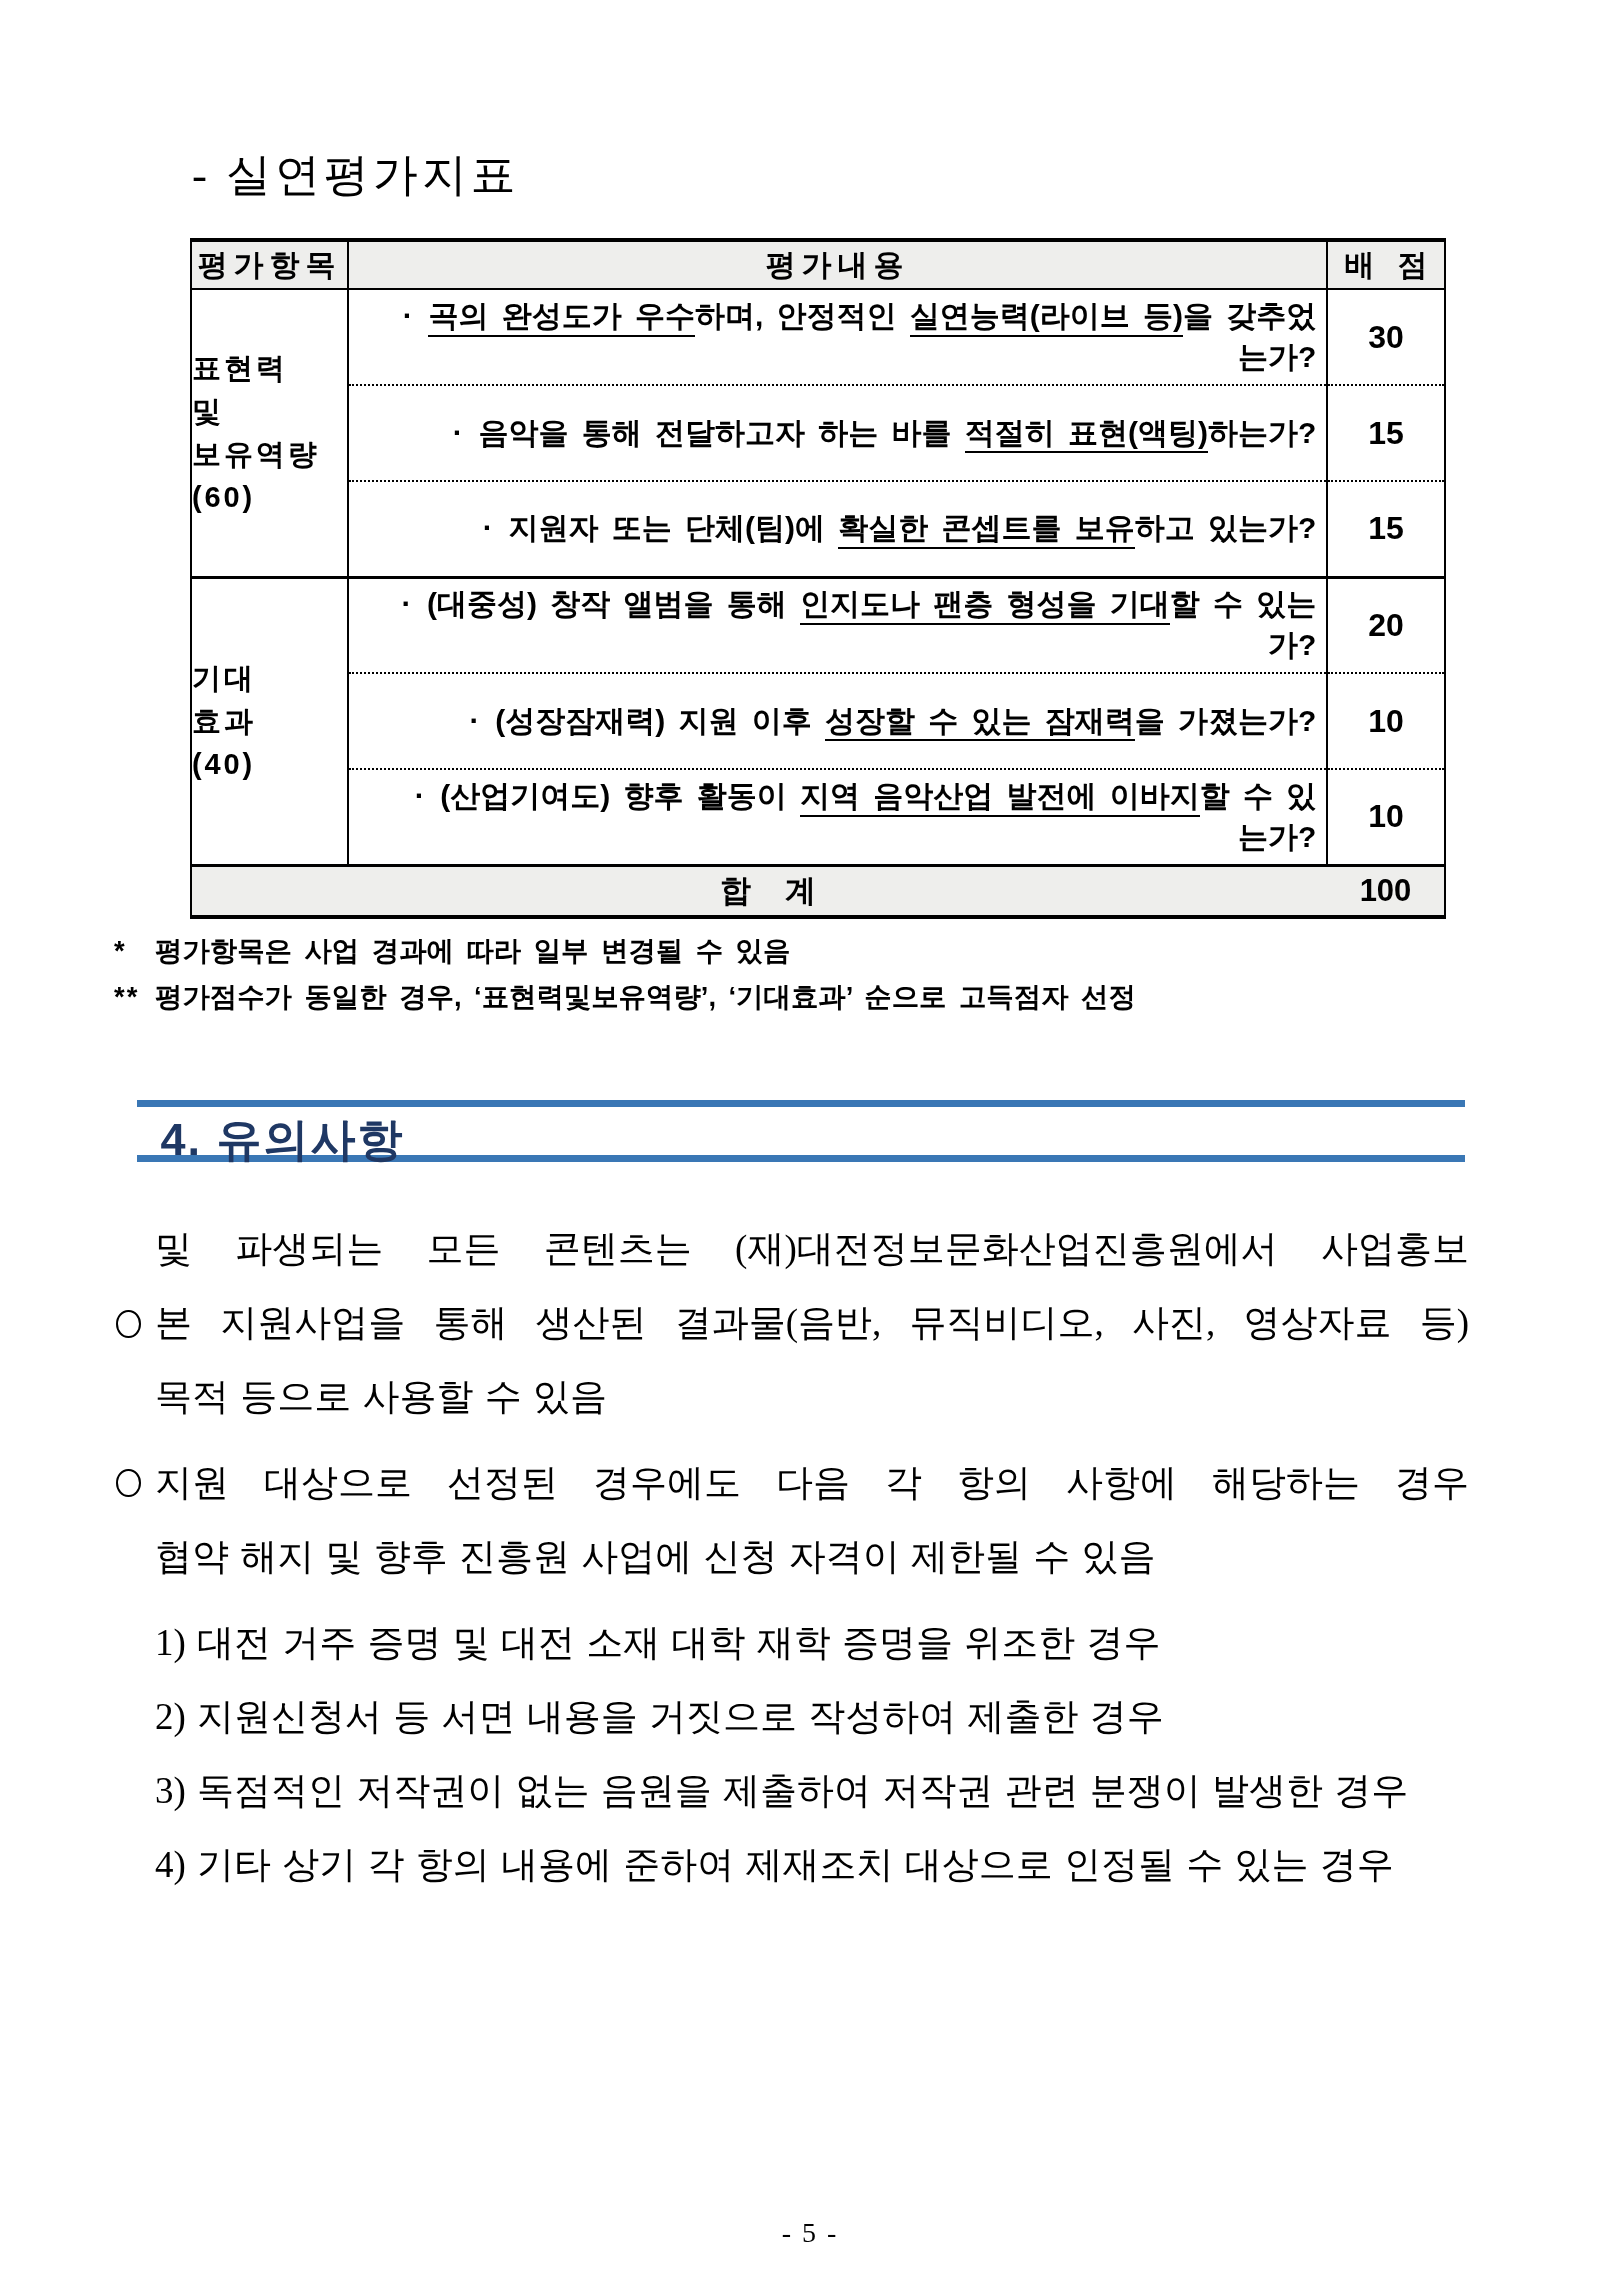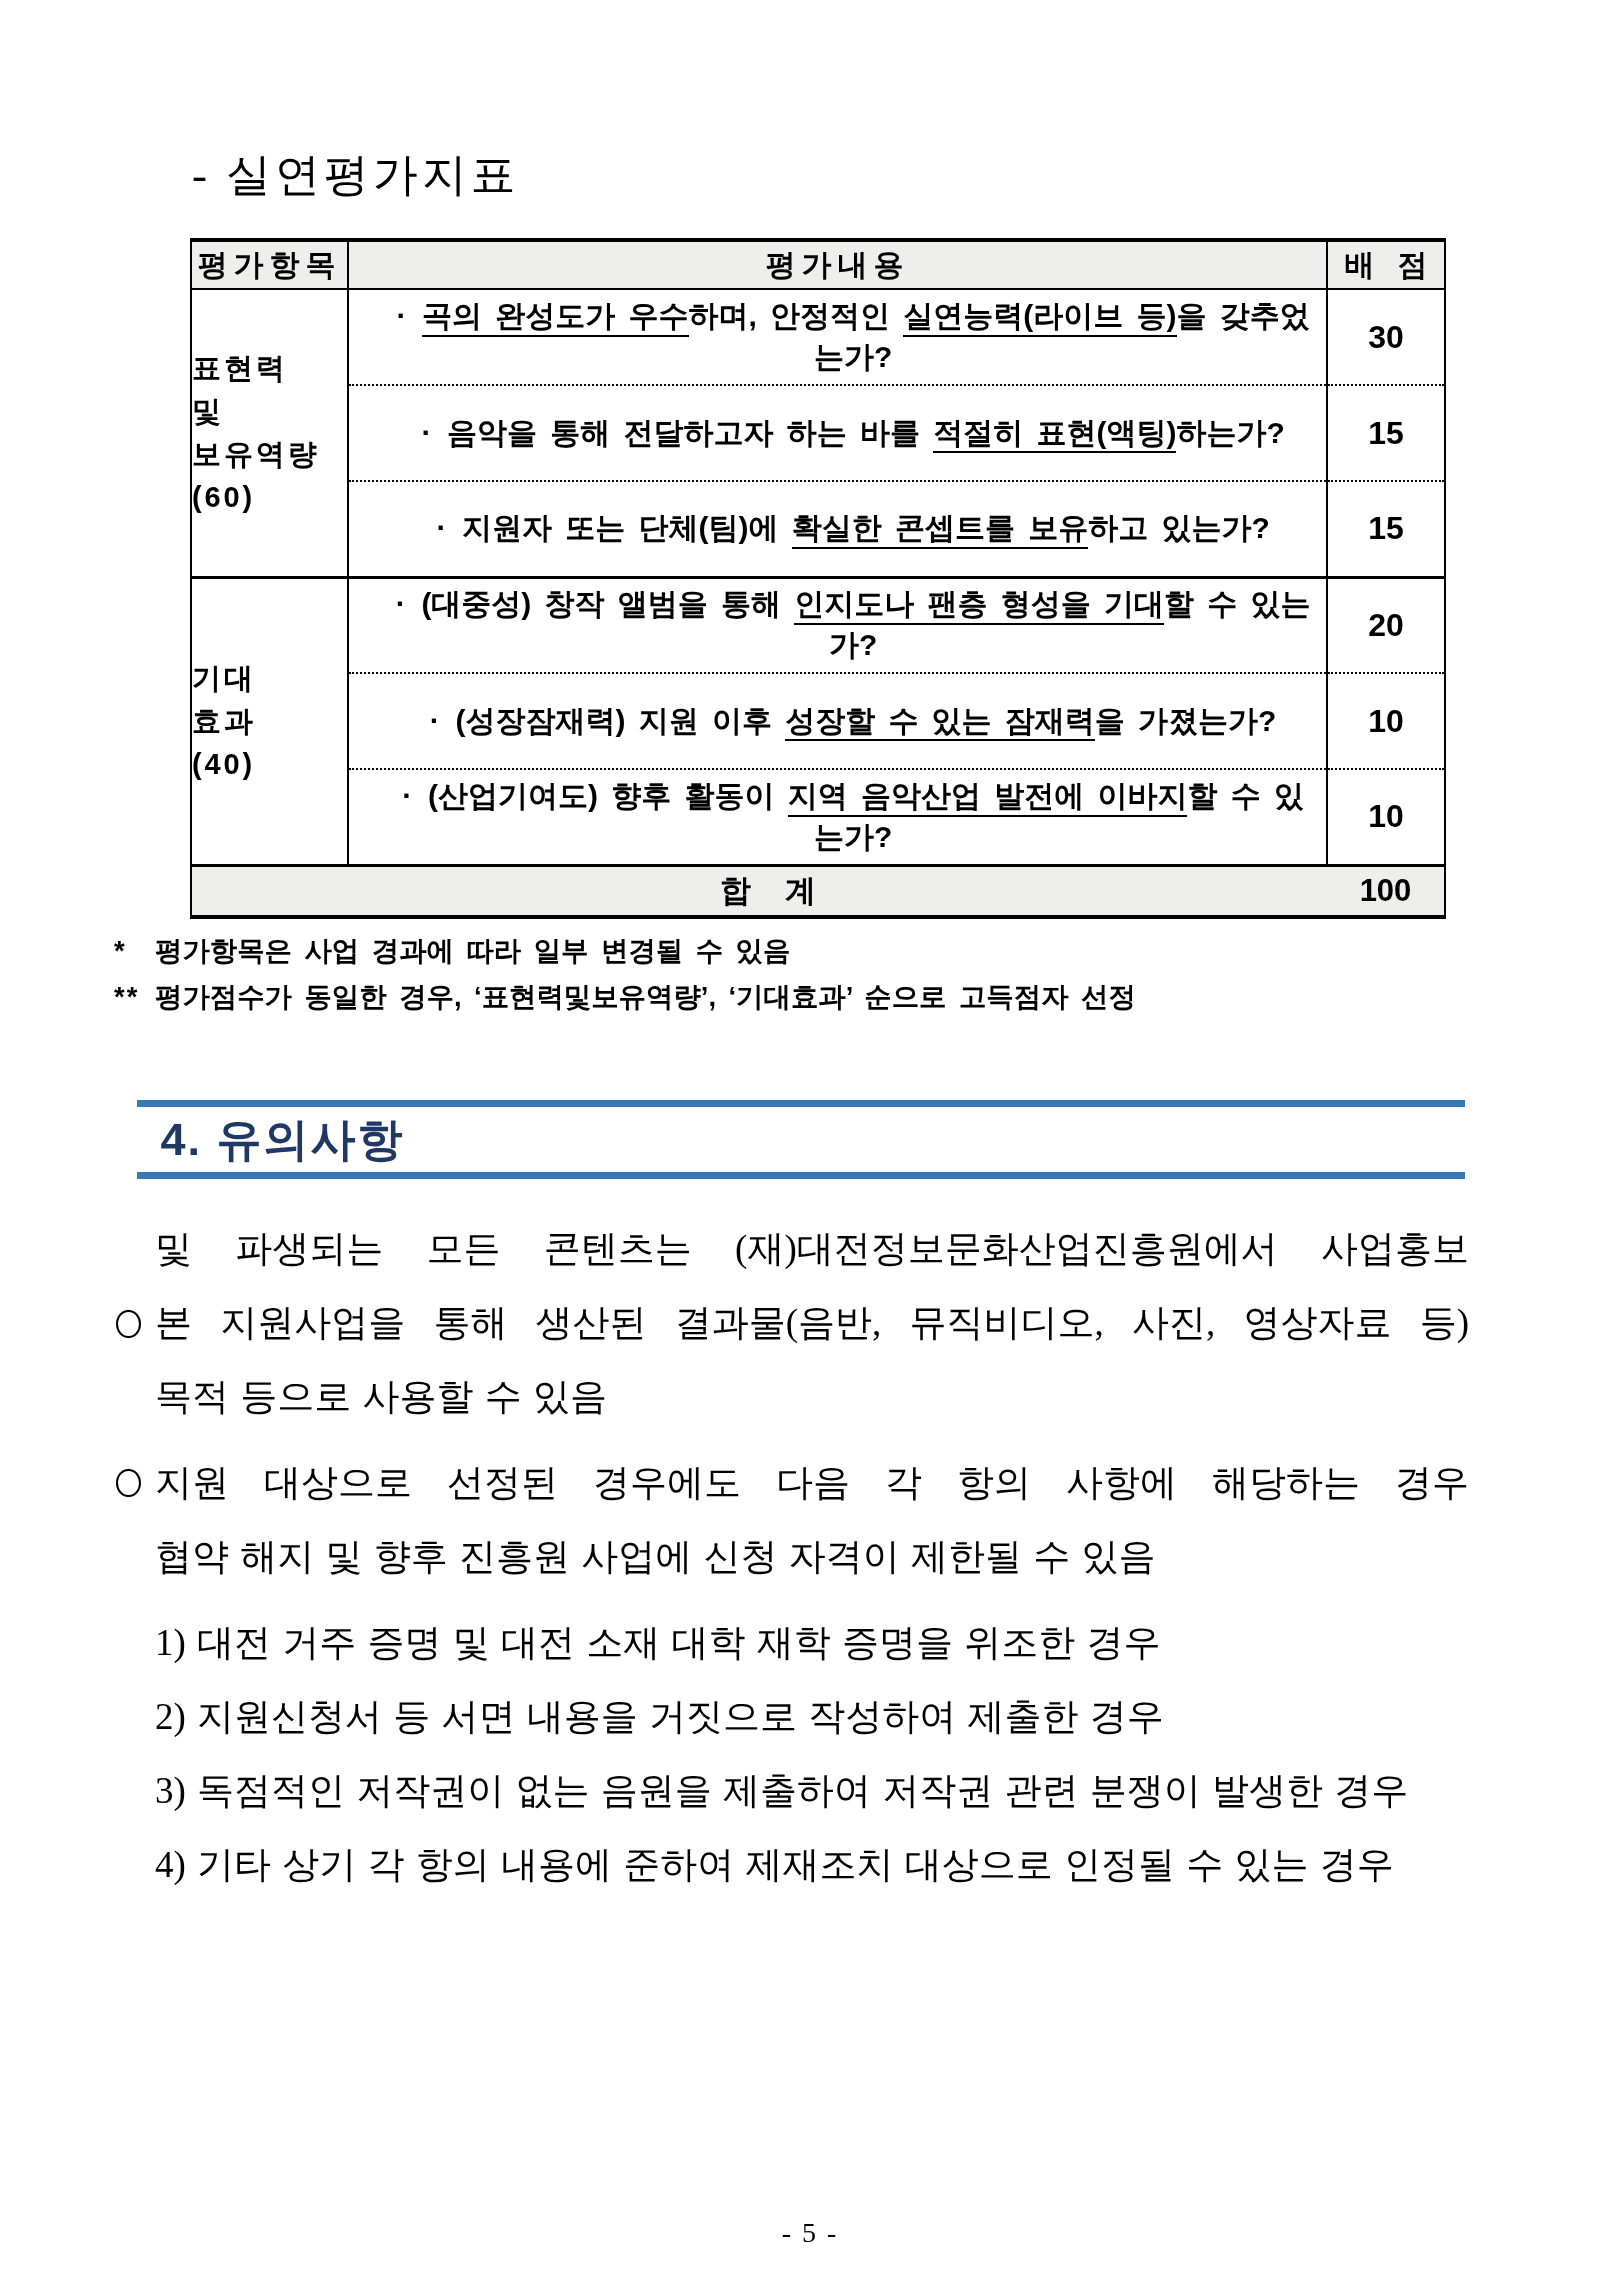--- a/index.html
+++ b/index.html
@@ -57,21 +57,21 @@
     letter-spacing: 2.9px;
     line-height: 43px;
   }
   .eval-table th.h-cat, .eval-table th.h-content { border-right: 2px solid #000; }
   .eval-table td.content {
     height: 96px;
     padding-left: 41px;
     padding-right: 9.8px;
     font-size: 30px;
     word-spacing: 4.9px;
-    text-align: center;
+    text-align: right;
   }
   .eval-table td.content .dot { margin-right: 15.7px; font-weight: bold; }
   .eval-table td.content span.u {
     border-bottom: 2px solid #000;
     padding-bottom: 2.9px;
   }
   .eval-table td.score {
     border-left: 2px solid #000;
     text-align: center;
     font-size: 32px;
@@ -105,21 +105,21 @@
   .section-heading {
     position: absolute;
     top: 1100px; left: 137px;
     width: 1328px;
   }
   .section-heading .bar {
     height: 6.9px;
     background: var(--heading-bar, #3a77b5);
   }
   .section-heading .heading-text {
-    height: 65px;
+    height: 48px;
     line-height: 65px;
     padding-left: 23.5px;
     font-family: "Liberation Sans", "DejaVu Sans", sans-serif;
     font-weight: bold;
     font-size: 45px;
     letter-spacing: 2px;
     color: var(--heading-text, #1f3864);
   }
 
   

